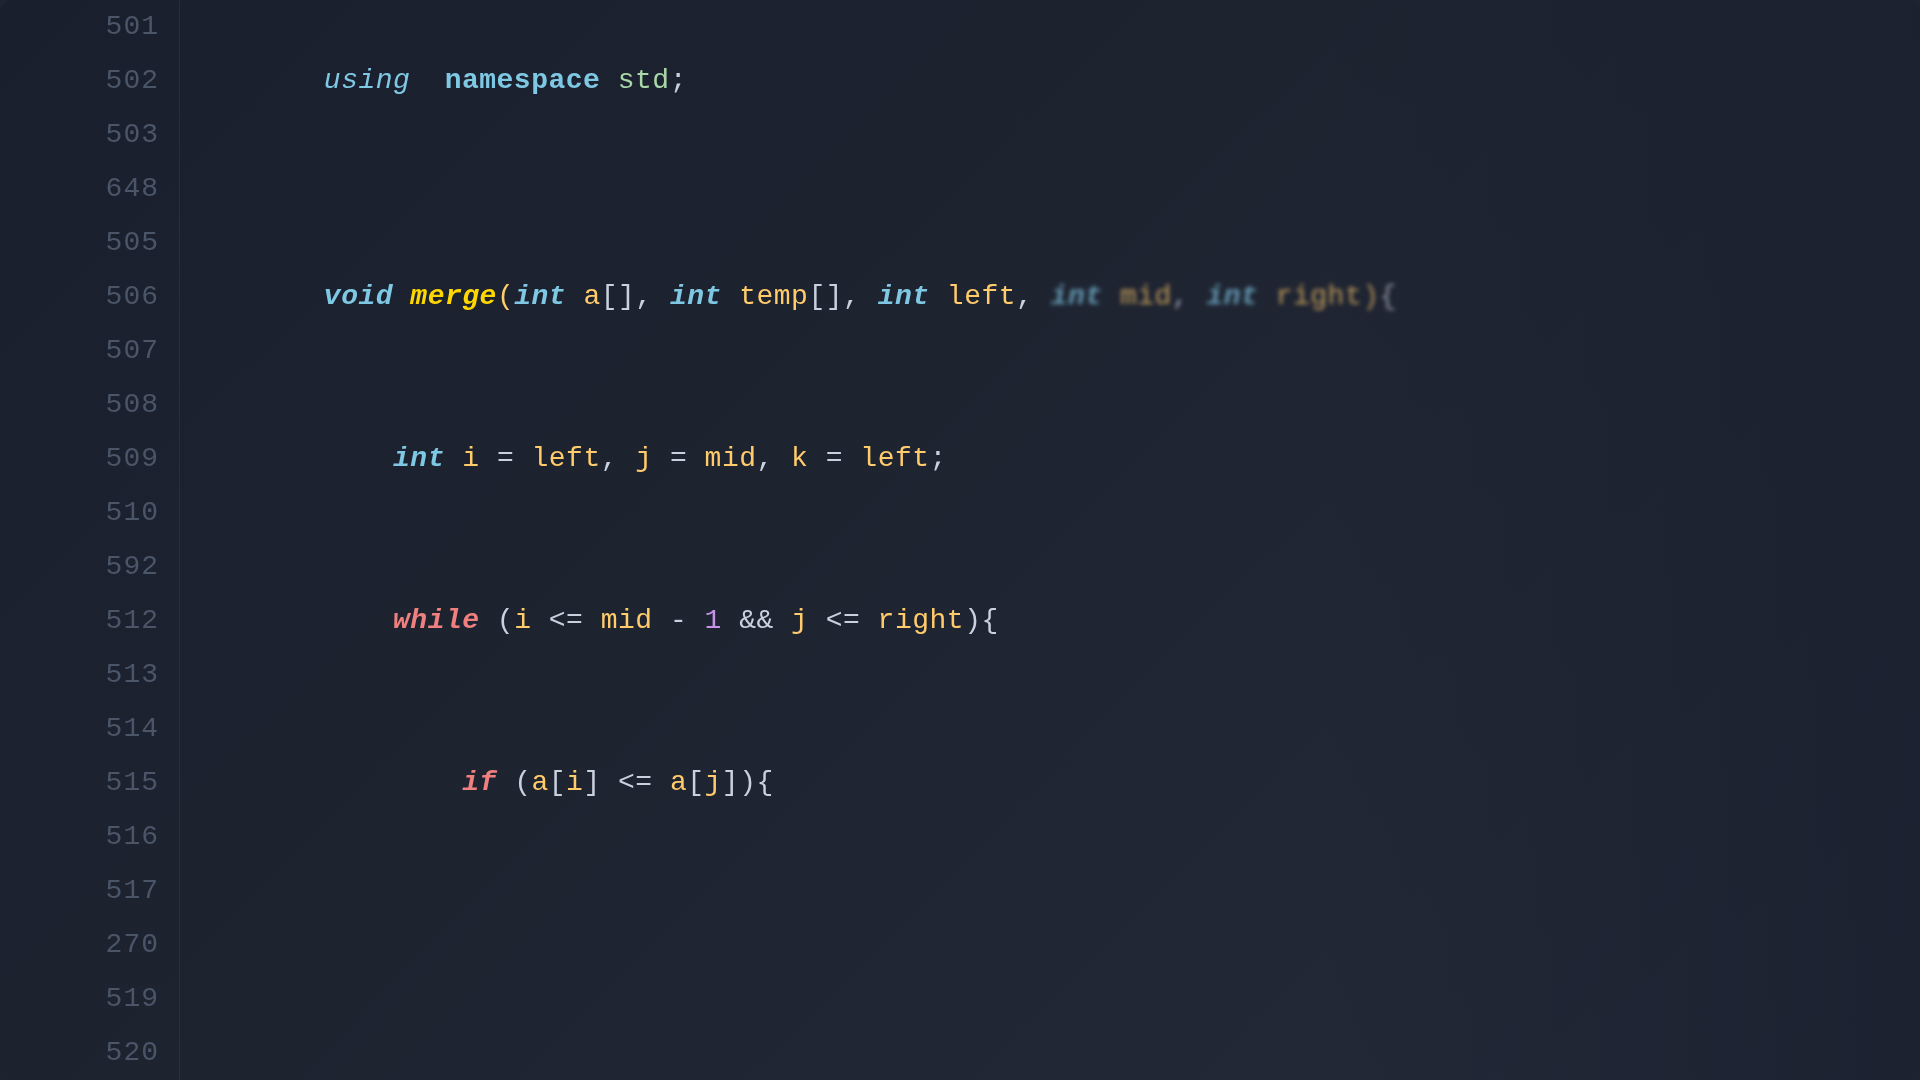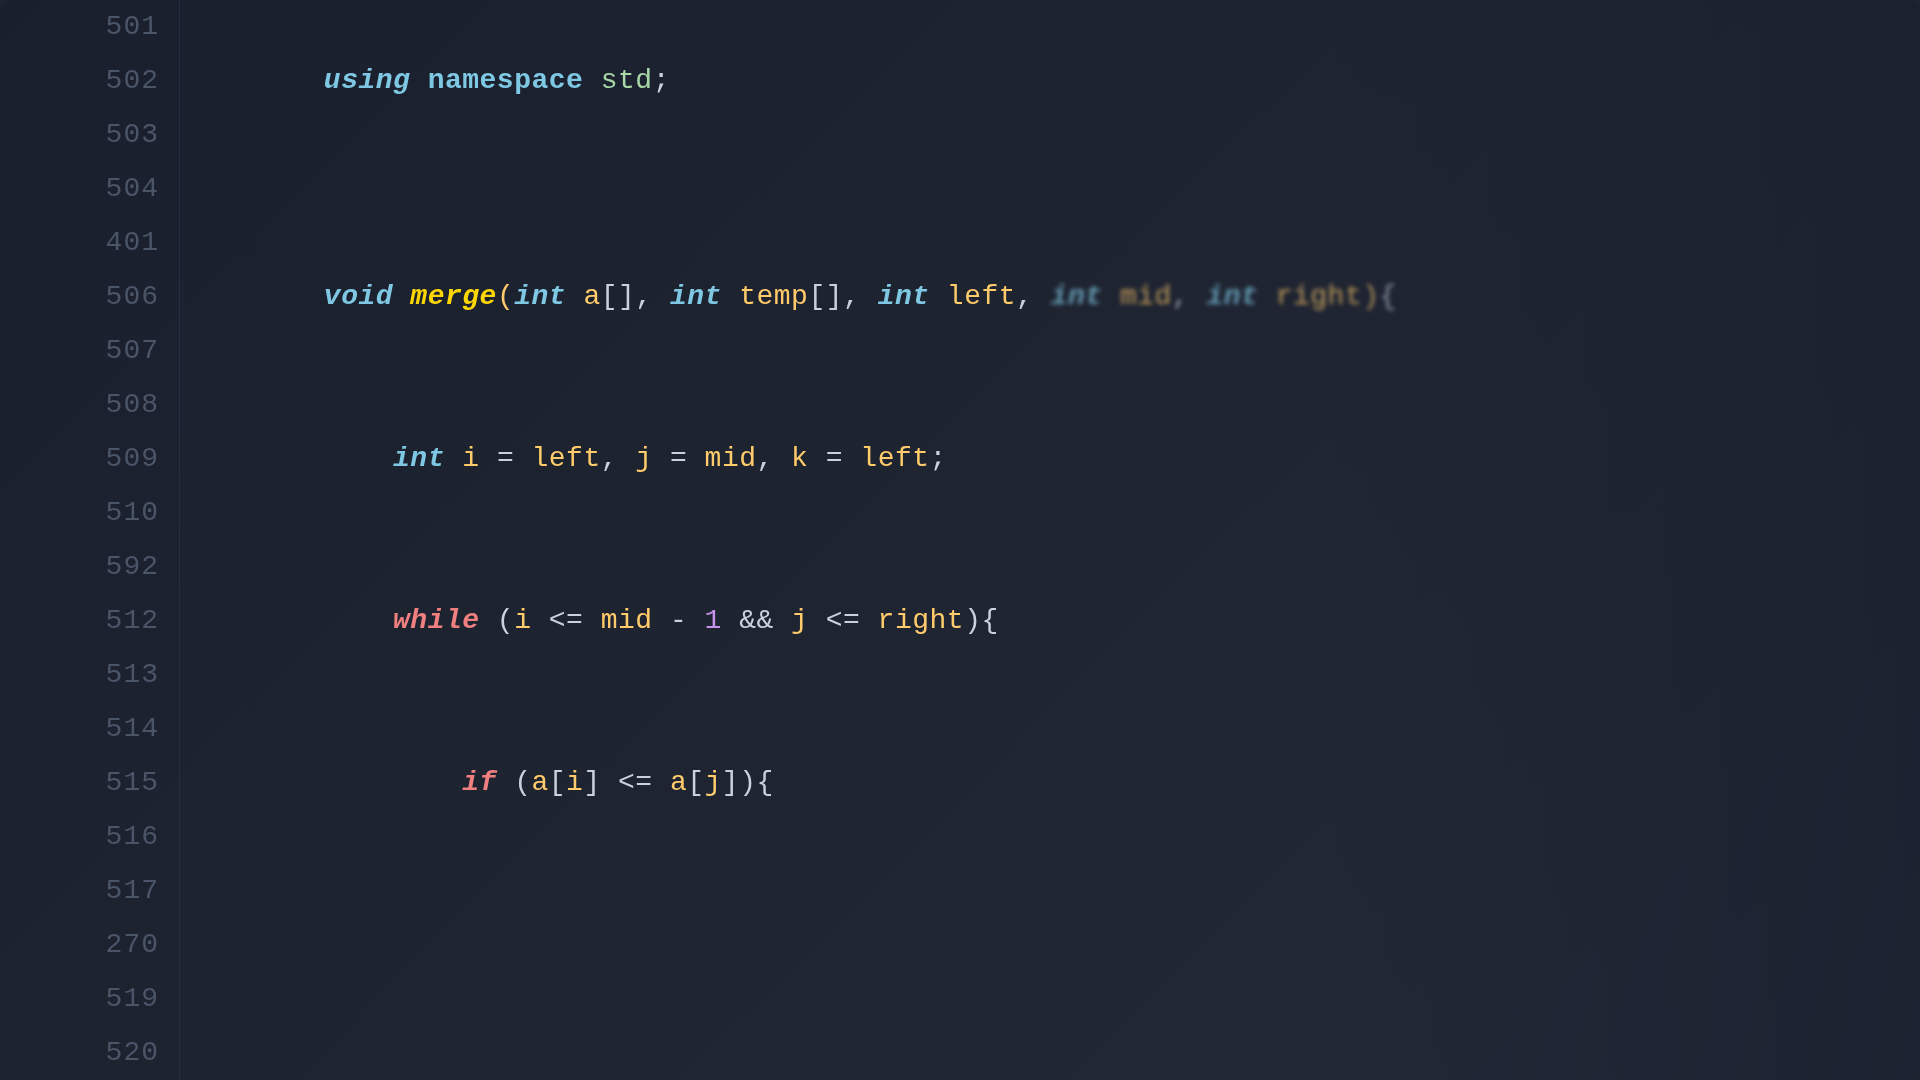--- a/index.html
+++ b/index.html
@@ -77,41 +77,41 @@
       display: inline;
       filter: blur(2px);
       opacity: 0.7;
     }
 
     
     .kw-void { color: #7ec8e3; font-weight: bold; font-style: italic; text-align: right; }
     .kw-int { color: #7ec8e3; font-weight: bold; font-style: italic; text-align: center; }
     .kw-while { color: #f08080; font-weight: bold; font-style: italic; }
     .kw-if { color: #f08080; font-weight: bold; font-style: italic; }
-    .kw-using { color: #7ec8e3; font-weight: bold; font-style: italic; }
-    .kw-namespace { color: #7ec8e3; font-weight: bold; }
+    .kw-using { color: #7ec8e3; font-weight: normal; font-style: italic; }
+    .kw-namespace { color: #7ec8e3; font-weight: bold; margin-left: 17px; }
     .fn-merge { color: #ffd700; font-weight: bold; font-style: italic; }
 
     .number { color: #c792ea; }
     .std-text { color: #a8d8a8; text-align: right; }
 
     .normal { color: #c9d1e0; }
     .param { color: #ffcb6b; }
     .bracket { color: #ffcb6b; }
   </style>
 </head>
 <body>
 
 <div class="code-container">
   <div class="line-numbers">
     <div class="line-number">501</div>
     <div class="line-number">502</div>
     <div class="line-number">503</div>
-    <div class="line-number">504</div>
-    <div class="line-number">401</div>
+    <div class="line-number">648</div>
+    <div class="line-number">505</div>
     <div class="line-number">506</div>
     <div class="line-number">507</div>
     <div class="line-number">508</div>
     <div class="line-number">509</div>
     <div class="line-number">510</div>
     <div class="line-number">592</div>
     <div class="line-number">512</div>
     <div class="line-number">513</div>
     <div class="line-number">514</div>
     <div class="line-number">515</div>

